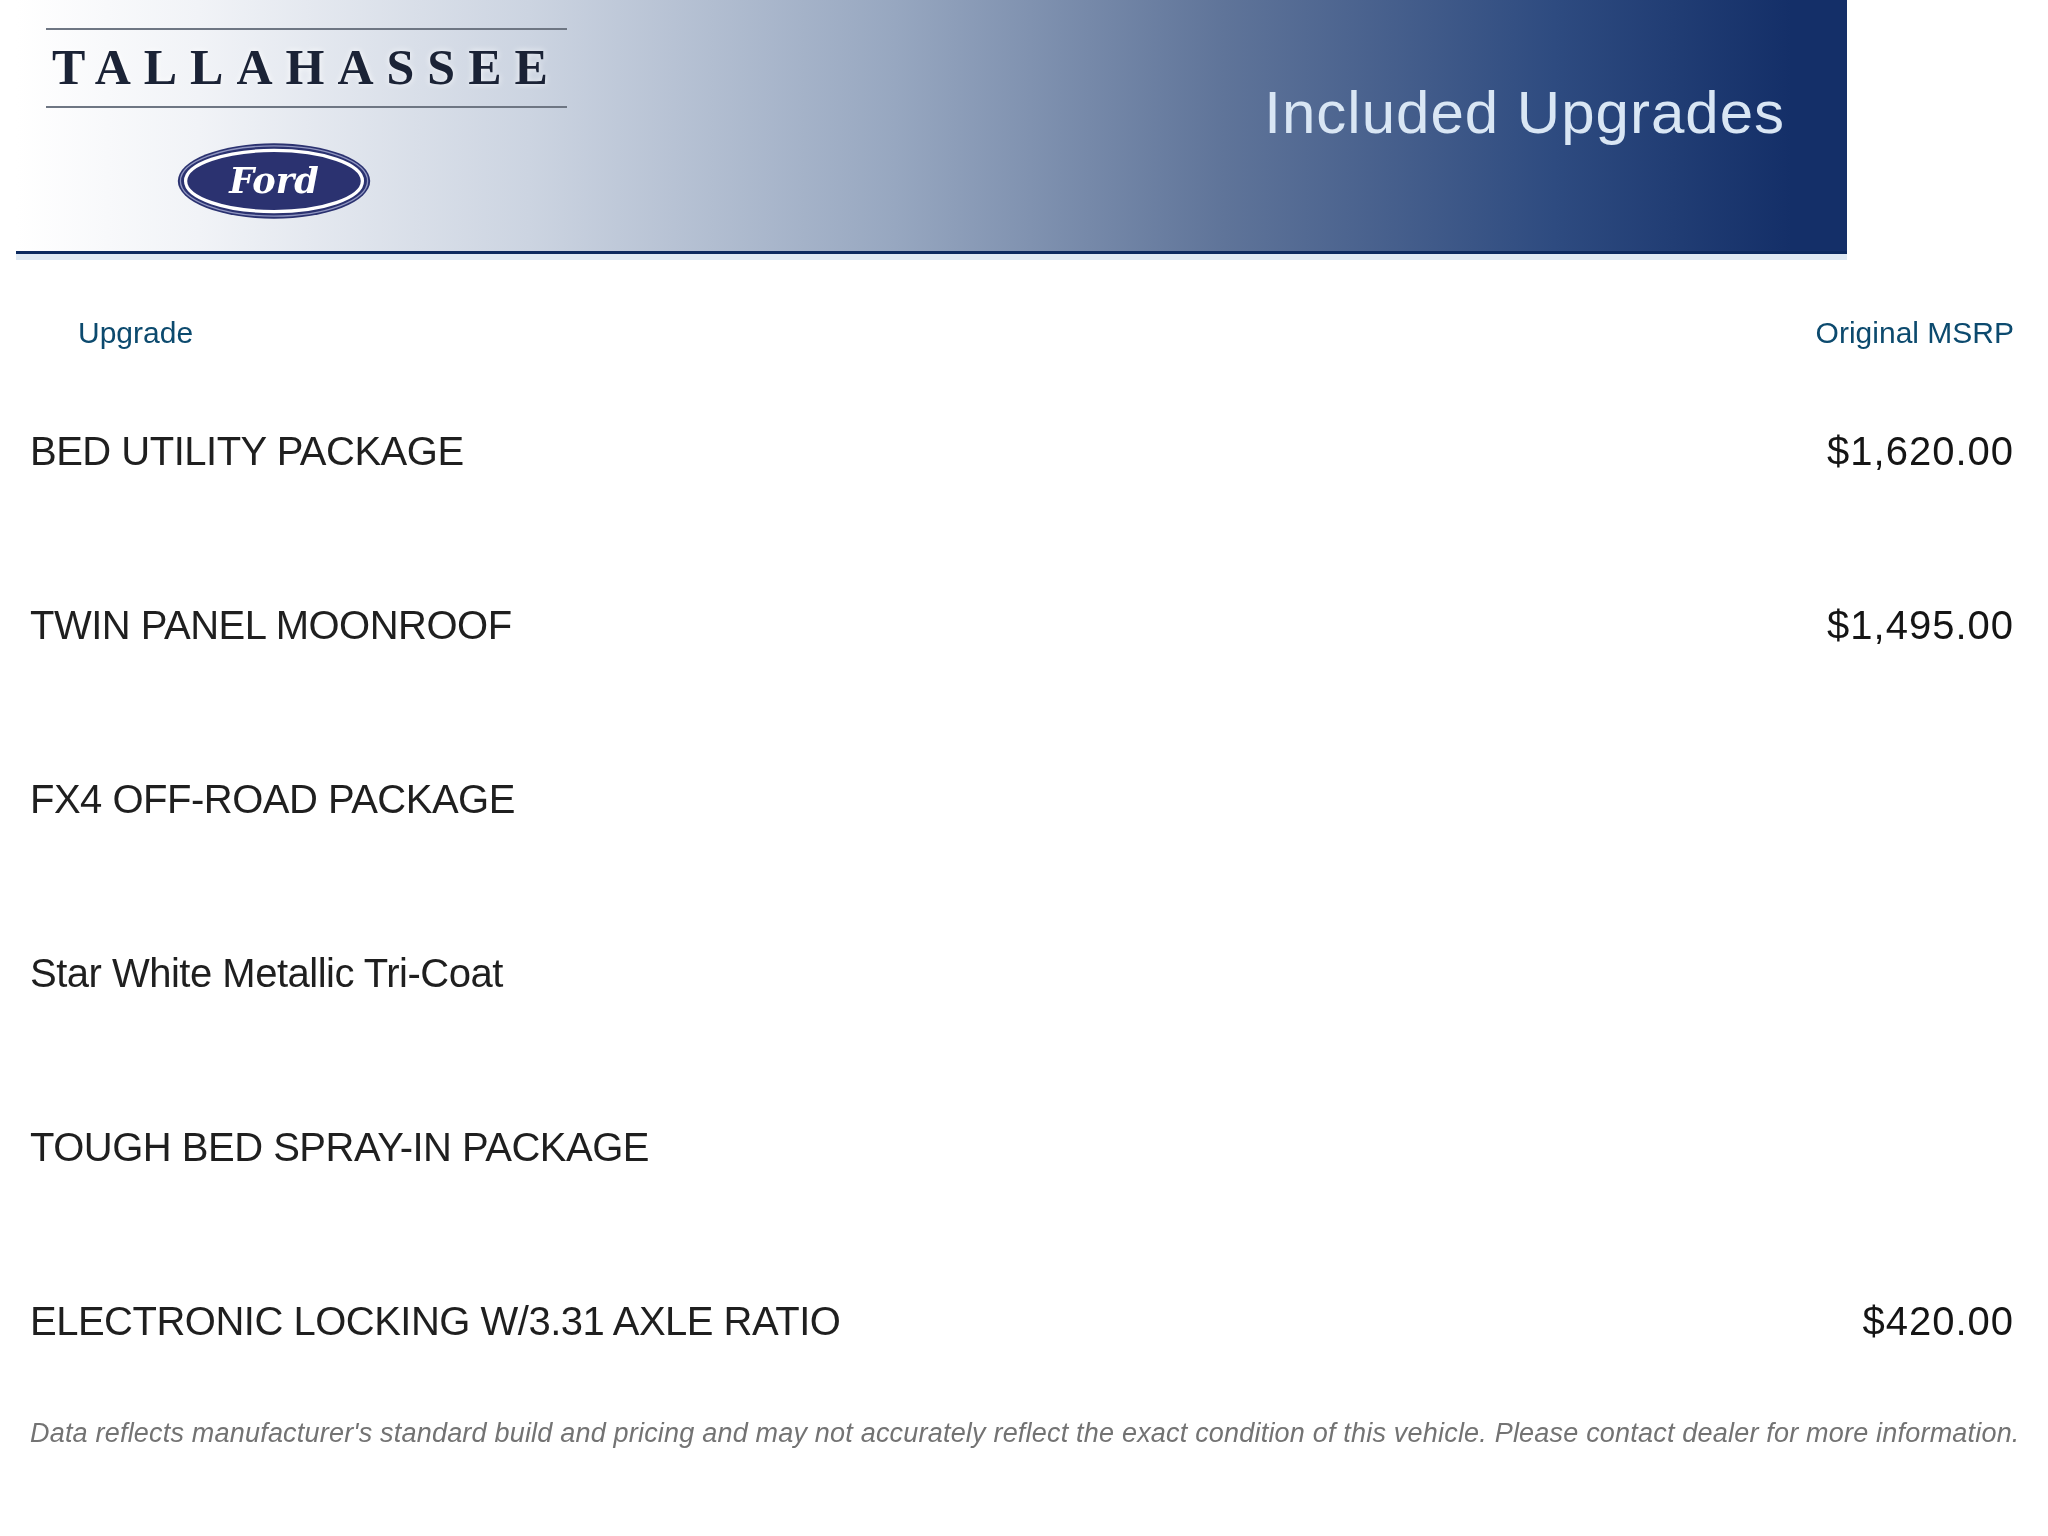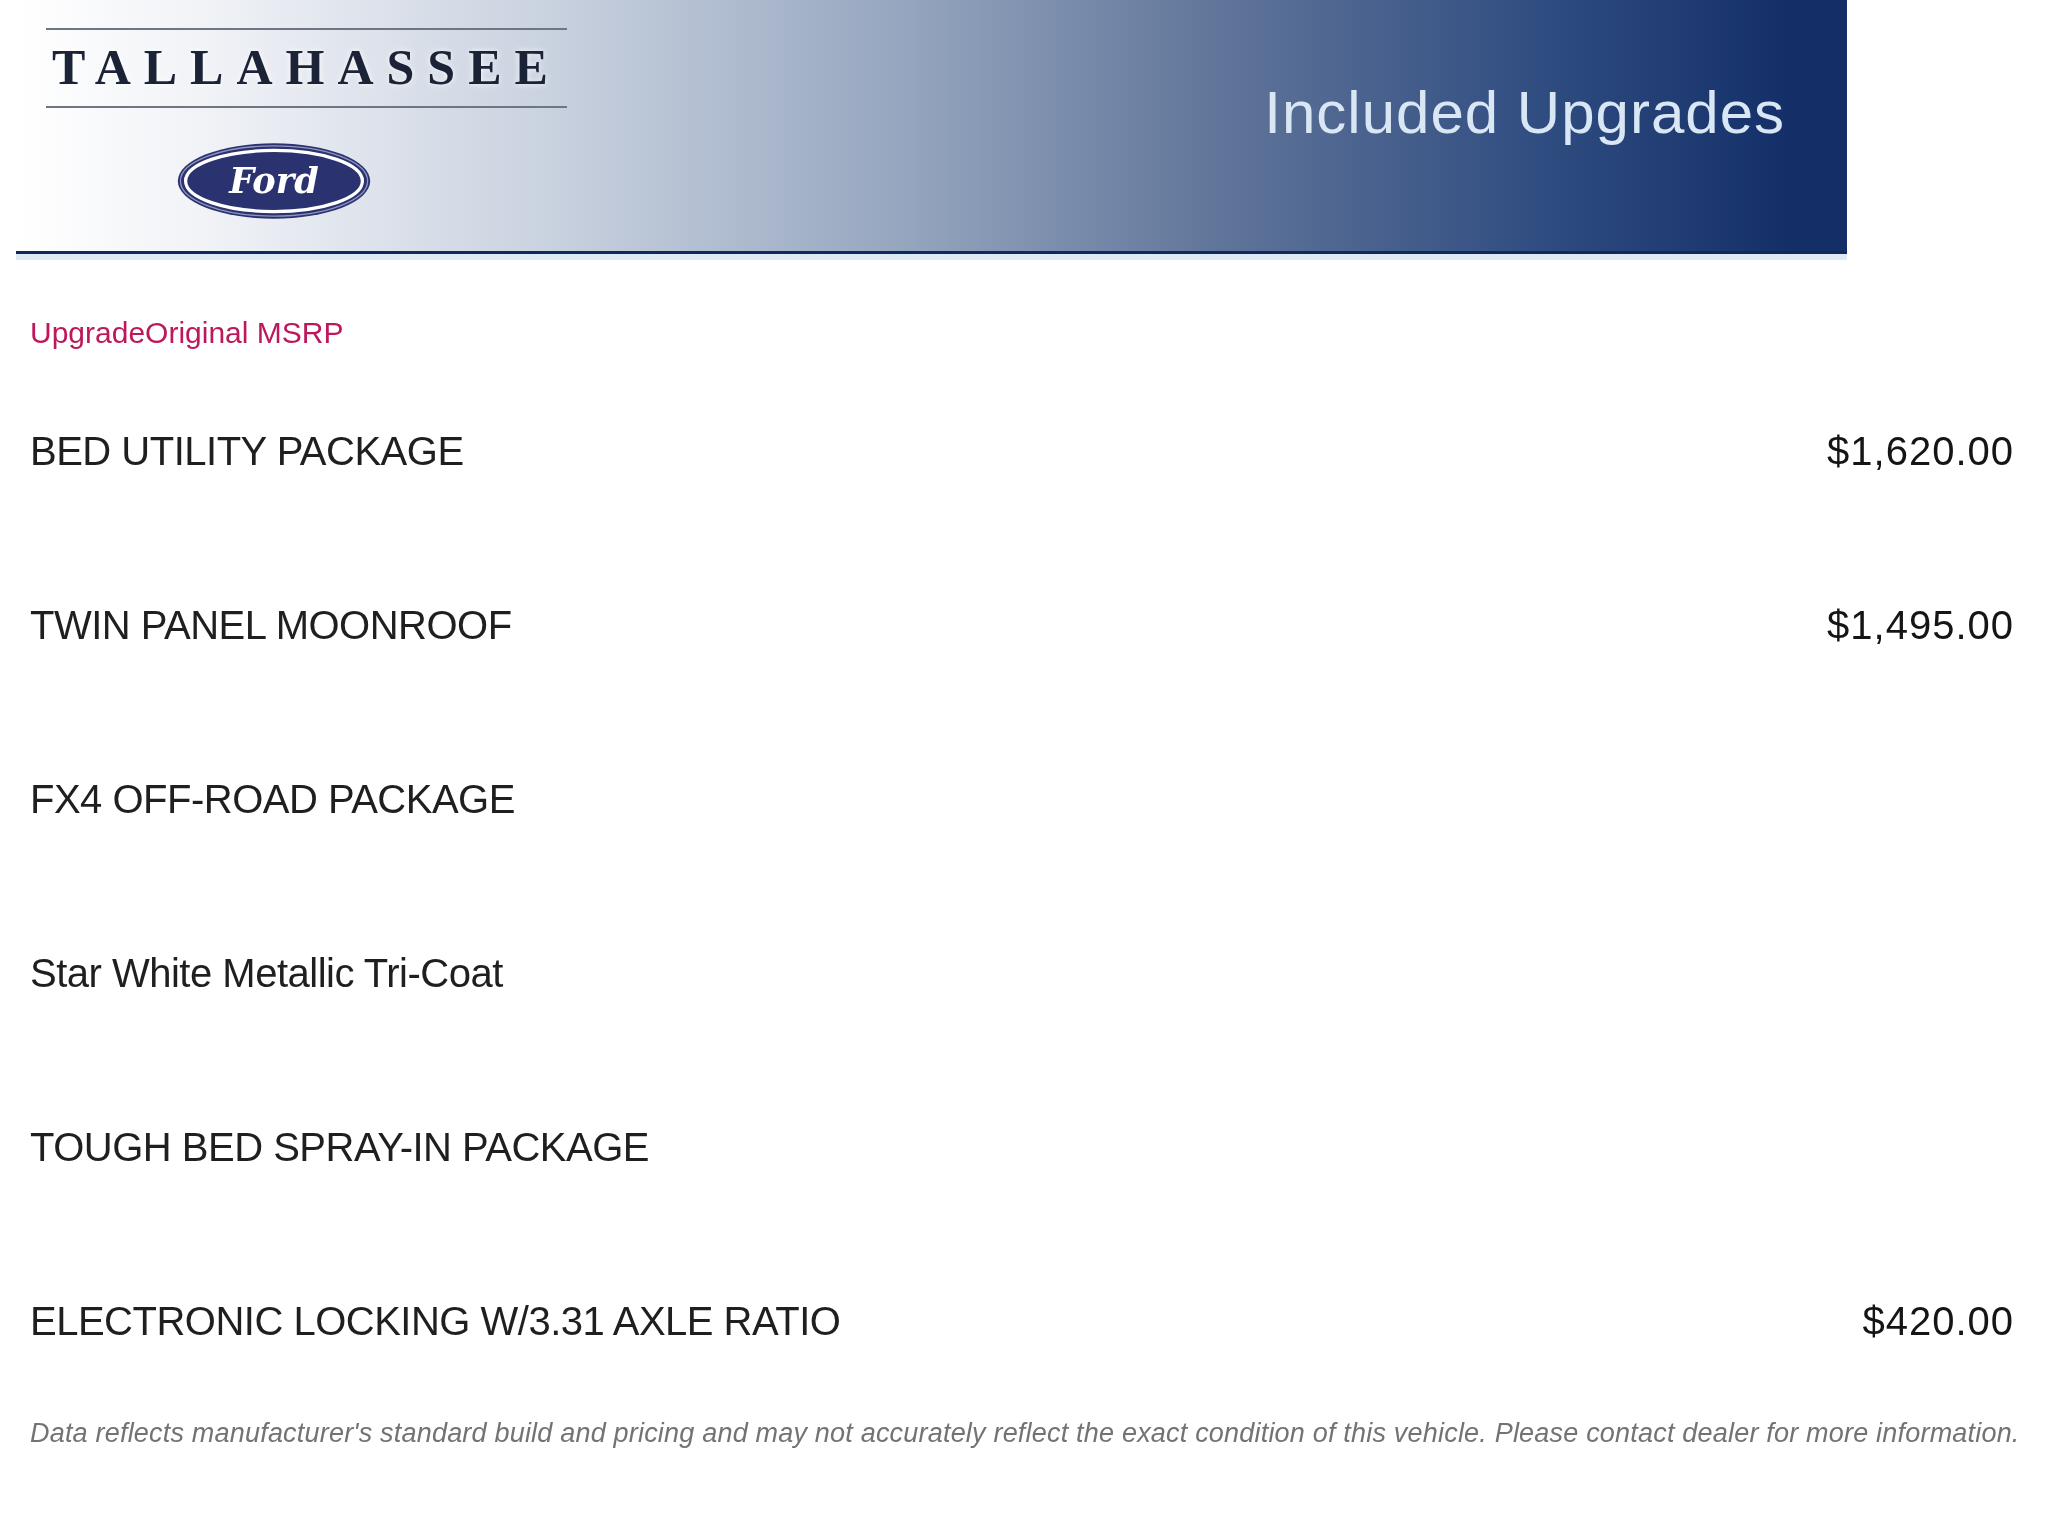--- a/index.html
+++ b/index.html
@@ -74,25 +74,26 @@
   
   .table-area {
     position: absolute;
     left: 30px;
     right: 34px;
     top: 316px;
   }
 
   .col-headers {
     display: flex;
-    justify-content: flex-start;
+    justify-content: space-between;
     align-items: baseline;
     height: 48px;
     font-size: 30px;
-    color: #be185d;
+    color: #0c4a6e;
+    margin-left: 48px;
   }
 
   .rows { margin-top: 0; }
 
   .upgrade-row {
     display: flex;
     justify-content: space-between;
     align-items: center;
     height: 174px;
   }

